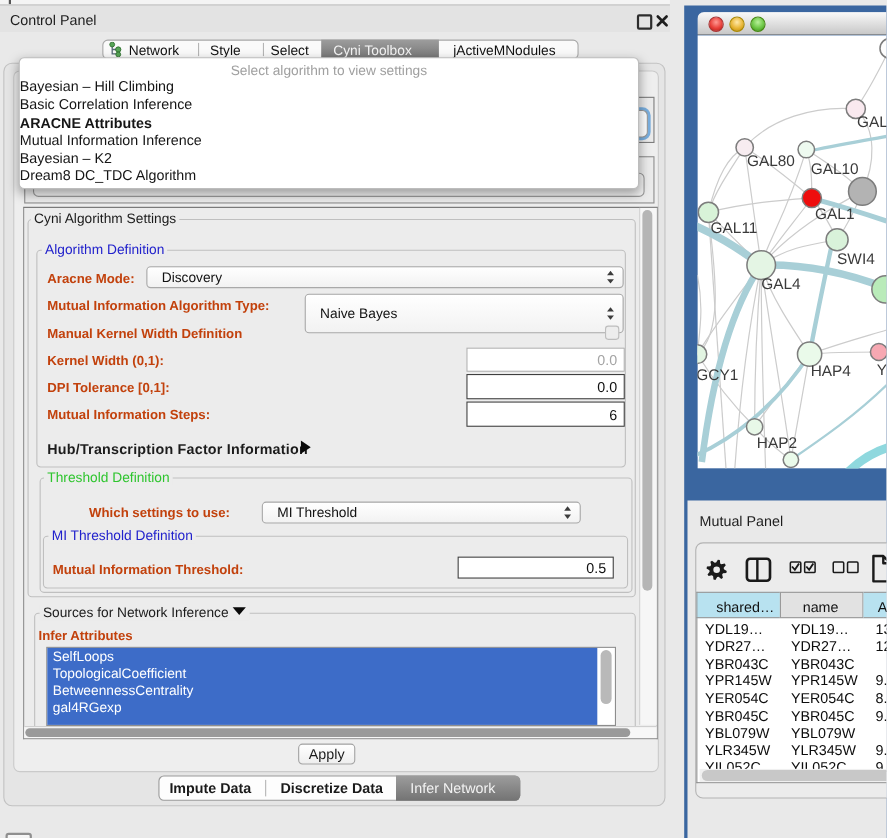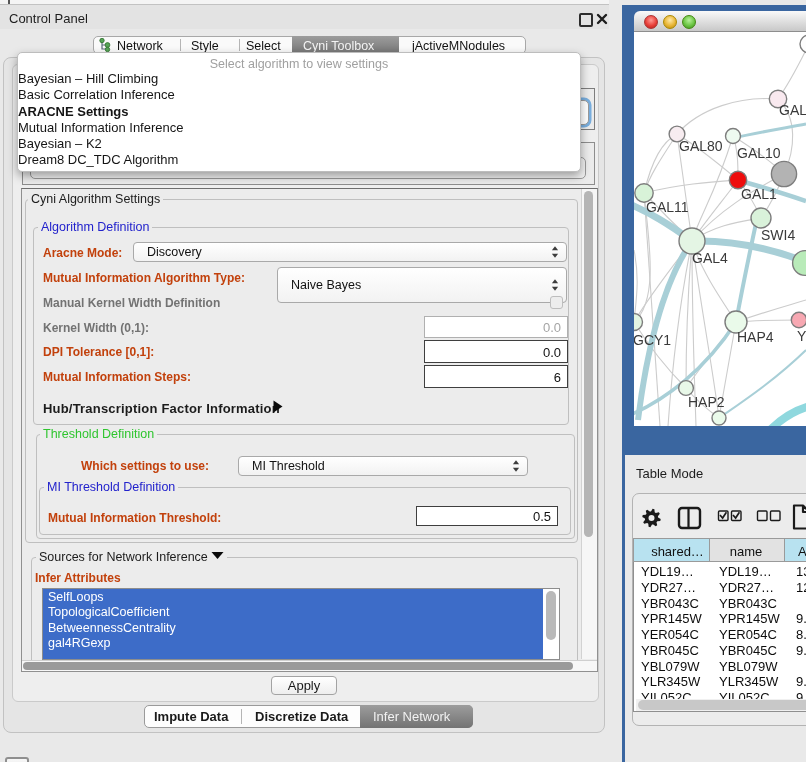--- a/index.html
+++ b/index.html
@@ -2,21 +2,21 @@
 <html><head>
 <meta charset="utf-8">
 <style>
   html,body{margin:0;padding:0;}
   body{width:806px;height:762px;position:relative;overflow:hidden;
        background:#e9e9e9;font-family:"Liberation Sans",sans-serif;
        -webkit-font-smoothing:antialiased;}
   .abs{position:absolute;}
   .b{font-weight:bold;}
   .lbl{position:absolute;font-size:12px;font-weight:bold;color:#c2410c;white-space:nowrap;}
-  .glbl{position:absolute;font-size:12px;font-weight:bold;color:#737373;white-space:nowrap;}
+  .glbl{position:absolute;font-size:12px;font-weight:bold;color:#c2410c;white-space:nowrap;}
   .combo{position:absolute;background:linear-gradient(#ffffff,#f2f2f2);
          border:1px solid #a9a9a9;border-radius:4px;box-sizing:border-box;
          font-size:12.5px;color:#111;}
   .combo .tx{position:absolute;left:13px;top:50%;transform:translateY(-50%);white-space:nowrap;}
   .spin{position:absolute;right:7px;top:50%;transform:translateY(-50%);width:8px;height:12px;}
   .field{position:absolute;background:#fff;box-sizing:border-box;
          font-size:13px;color:#111;text-align:left;}
   .field span{position:absolute;right:6px;top:50%;transform:translateY(-50%);}
   .group{position:absolute;border:1px solid #bfbfbf;border-radius:4px;box-sizing:border-box;}
   .gcap{position:absolute;font-size:12.5px;white-space:nowrap;background:#ececec;
@@ -140,34 +140,34 @@
 <div class="abs" style="left:43px;top:589px;width:500px;height:70px;background:#3d6cc8;"></div>
 <div class="abs" style="left:48px;top:590px;font-size:12.5px;line-height:15.4px;color:#fff;">SelfLoops<br>TopologicalCoefficient<br>BetweennessCentrality<br>gal4RGexp</div>
 <div class="abs" style="left:546px;top:591px;width:10px;height:49px;background:#b9b9b9;border-radius:5px;"></div>
 
 <div class="abs" style="left:22px;top:660px;width:575px;height:11px;background:#f7f7f7;border-top:1px solid #cfcfcf;box-sizing:border-box;"></div>
 <div class="abs" style="left:23px;top:662px;width:550px;height:8px;background:#9a9a9a;border-radius:4px;"></div>
 
 <div class="abs" style="left:581px;top:189px;width:16px;height:470px;background:#f6f6f6;border-left:1px solid #d2d2d2;box-sizing:border-box;"></div>
 <div class="abs" style="left:584px;top:191px;width:9px;height:346px;background:#b5b5b5;border-radius:5px;"></div>
 
-<div class="abs" style="left:271px;top:676px;width:66px;height:19px;background:linear-gradient(#ffffff,#eeeeee);border:1px solid #a3a3a3;border-radius:4px;box-sizing:border-box;text-align:center;font-size:13px;color:#1a1a1a;line-height:17px;">Apply</div>
+<div class="abs" style="left:271px;top:676px;width:52px;height:19px;background:linear-gradient(#ffffff,#eeeeee);border:1px solid #a3a3a3;border-radius:4px;box-sizing:border-box;text-align:center;font-size:13px;color:#1a1a1a;line-height:17px;">Apply</div>
 
 <div class="abs" style="left:144px;top:705px;width:329px;height:23px;background:#fdfdfd;border:1px solid #9a9a9a;border-radius:5px;box-sizing:border-box;"></div>
 <div class="abs" style="left:241px;top:709px;width:1px;height:15px;background:#b5b5b5;"></div>
 <div class="abs" style="left:360px;top:705px;width:113px;height:23px;background:linear-gradient(#9d9d9d,#737373);border-radius:0 5px 5px 0;"></div>
 <div class="abs" style="left:154px;top:709px;font-size:13px;font-weight:bold;color:#1a1a1a;">Impute Data</div>
 <div class="abs" style="left:255px;top:709px;font-size:13px;font-weight:bold;color:#1a1a1a;">Discretize Data</div>
 <div class="abs" style="left:373px;top:709px;font-size:13px;color:#f2f2f2;">Infer Network</div>
 
 <div class="abs" style="left:5px;top:757px;width:20px;height:16px;background:linear-gradient(#f8f8f8,#ddd);border:2px solid #8f8f8f;border-radius:3px;"></div>
 
 <div class="abs" style="left:17px;top:52px;width:564px;height:120px;background:#fff;border:1px solid #bdbdbd;border-radius:5px;box-sizing:border-box;box-shadow:0 4px 10px rgba(0,0,0,0.35);"></div>
 <div class="abs" style="left:17px;top:57px;width:564px;text-align:center;font-size:12.5px;color:#a0a0a0;">Select algorithm to view settings</div>
-<div class="abs" style="left:18px;top:71px;font-size:13px;color:#151515;line-height:16.3px;white-space:nowrap;">Bayesian – Hill Climbing<br>Basic Correlation Inference<br><span class="b">ARACNE Settings</span><br>Mutual Information Inference<br>Bayesian – K2<br>Dream8 DC_TDC Algorithm</div>
+<div class="abs" style="left:18px;top:71px;font-size:13px;color:#151515;line-height:16.3px;white-space:nowrap;">Bayesian – Hill Climbing<br>Basic Correlation Inference<br><span class="b">ARACNE Attributes</span><br>Mutual Information Inference<br>Bayesian – K2<br>Dream8 DC_TDC Algorithm</div>
 
 <div class="abs" style="left:622px;top:5px;width:184px;height:757px;background:#3a66a0;"></div>
 
 <div class="abs" style="left:634px;top:11px;width:172px;height:21px;background:linear-gradient(#f9f9f9,#c8c8c8);border-bottom:1px solid #8e8e8e;border-radius:6px 0 0 0;box-sizing:border-box;"></div>
 <div class="abs" style="left:644px;top:15px;width:12px;height:12px;border-radius:50%;background:radial-gradient(circle at 50% 35%,#ff9a94 0%,#e8403a 55%,#b01b14 100%);border:0.5px solid #a33;"></div>
 <div class="abs" style="left:663px;top:15px;width:12px;height:12px;border-radius:50%;background:radial-gradient(circle at 50% 35%,#ffe9a8 0%,#e8b636 55%,#b8860b 100%);border:0.5px solid #a80;"></div>
 <div class="abs" style="left:682px;top:15px;width:12px;height:12px;border-radius:50%;background:radial-gradient(circle at 50% 35%,#b8f09a 0%,#6cc644 55%,#3d8b1e 100%);border:0.5px solid #481;"></div>
 
 <svg class="abs" style="left:634px;top:32px;" width="172" height="394" viewBox="634 32 172 394">
   <rect x="634" y="32" width="172" height="394" fill="#ffffff"></rect>
@@ -242,21 +242,21 @@
     <text x="761" y="240">SWI4</text>
     <text x="692" y="263">GAL4</text>
     <text x="633" y="345">GCY1</text>
     <text x="737" y="342">HAP4</text>
     <text x="797" y="341">YD</text>
     <text x="688" y="407">HAP2</text>
   </g>
 </svg>
 
 <div class="abs" style="left:625px;top:455px;width:181px;height:307px;background:#e9e9e9;"></div>
-<div class="abs" style="left:636px;top:466px;font-size:13px;color:#1d1d1d;">Table Mode</div>
+<div class="abs" style="left:636px;top:466px;font-size:13px;color:#1d1d1d;">Mutual Panel</div>
 
 <div class="abs" style="left:632px;top:493px;width:182px;height:233px;background:#ececec;border:1px solid #b3b3b3;border-radius:7px 0 0 7px;box-sizing:border-box;"></div>
 <div class="abs" style="left:633px;top:561px;width:173px;height:151px;background:#fff;border-left:1px solid #8f8f8f;border-bottom:1px solid #8f8f8f;box-sizing:border-box;"></div>
 
 <svg class="abs" style="left:630px;top:502px;" width="176" height="32" viewBox="0 0 176 32">
   <path fill-rule="evenodd" fill="#1a1a1a" d="M22.6 6.8 L24.4 7.2 L24.7 10.2 L25.8 11.0 L28.8 10.3 L29.8 11.8 L27.9 14.2 L28.1 15.5 L30.7 17.1 L30.3 18.9 L27.3 19.2 L26.5 20.3 L27.2 23.3 L25.7 24.3 L23.3 22.4 L22.0 22.6 L20.4 25.2 L18.6 24.8 L18.3 21.8 L17.2 21.0 L14.2 21.7 L13.2 20.2 L15.1 17.8 L14.9 16.5 L12.3 14.9 L12.7 13.1 L15.7 12.8 L16.5 11.7 L15.8 8.7 L17.3 7.7 L19.7 9.6 L21.0 9.4 Z M24.5 16 A3.0 3.0 0 1 0 18.5 16 A3.0 3.0 0 1 0 24.5 16 Z"></path>
   <rect x="49" y="6" width="21" height="20" rx="3" fill="none" stroke="#1a1a1a" stroke-width="2.4"></rect>
   <line x1="58.5" y1="6" x2="58.5" y2="26" stroke="#1a1a1a" stroke-width="2.2"></line>
   <g fill="none" stroke="#1a1a1a" stroke-width="1.4">
     <rect x="88.5" y="9" width="9.5" height="9.5" rx="1"></rect>

